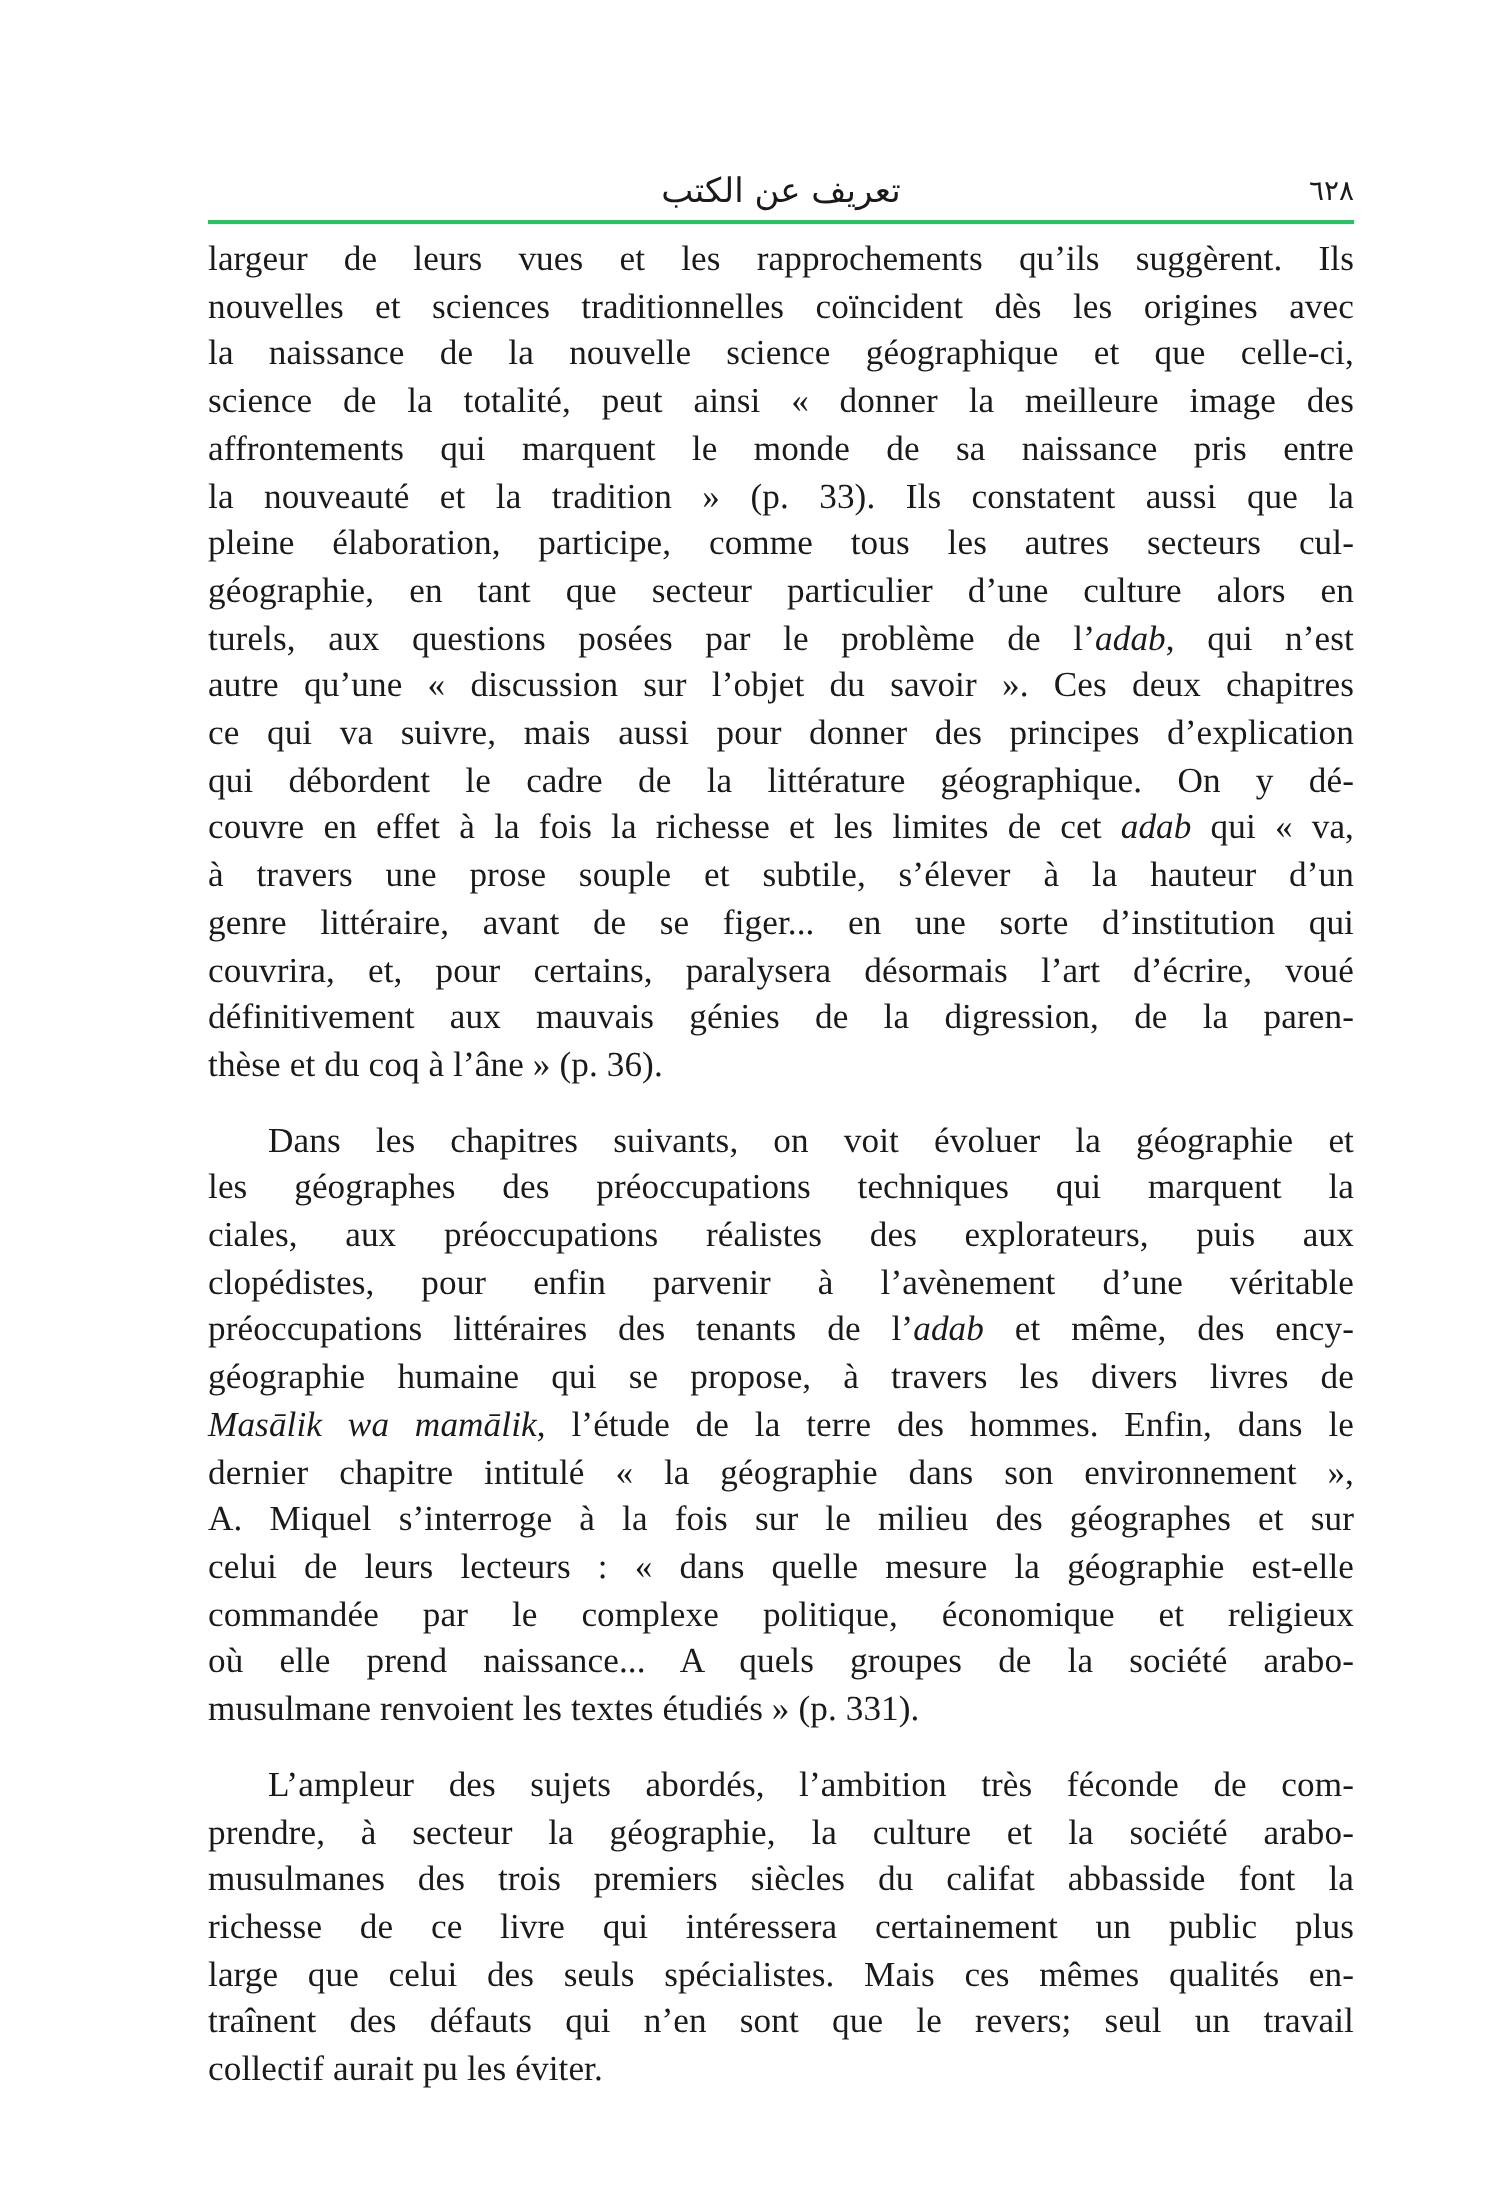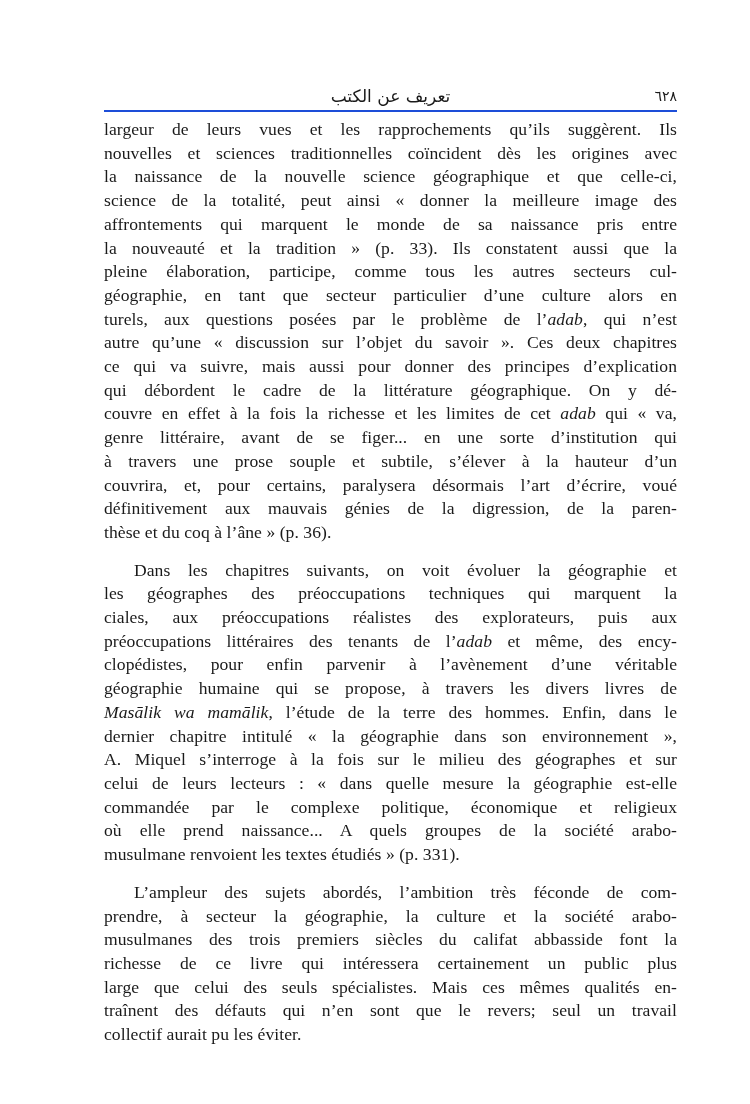--- a/index.html
+++ b/index.html
@@ -17,21 +17,21 @@
     }
     .page {
       position: absolute;
       left: 104px;
       top: 80px;
       width: 573px;
     }
     .running-head {
       position: relative;
       height: 30px;
-      border-bottom: 2px solid #1d4ed8;
+      border-bottom: 2px solid #22c55e;
       margin-bottom: 6px;
     }
     .head-title {
       position: absolute;
       left: 0;
       right: 0;
       top: 6px;
       text-align: center;
       direction: rtl;
       font-size: 17px;
@@ -87,33 +87,33 @@
         <span class="ln">science de la totalité, peut ainsi « donner la meilleure image des</span>
         <span class="ln">affrontements qui marquent le monde de sa naissance pris entre</span>
         <span class="ln">la nouveauté et la tradition » (p. 33). Ils constatent aussi que la</span>
         <span class="ln">pleine élaboration, participe, comme tous les autres secteurs cul-</span>
         <span class="ln">géographie, en tant que secteur particulier d’une culture alors en</span>
         <span class="ln">turels, aux questions posées par le problème de l’<em>adab</em>, qui n’est</span>
         <span class="ln">autre qu’une « discussion sur l’objet du savoir ». Ces deux chapitres</span>
         <span class="ln">ce qui va suivre, mais aussi pour donner des principes d’explication</span>
         <span class="ln">qui débordent le cadre de la littérature géographique. On y dé-</span>
         <span class="ln">couvre en effet à la fois la richesse et les limites de cet <em>adab</em> qui « va,</span>
+        <span class="ln">à travers une prose souple et subtile, s’élever à la hauteur d’un</span>
         <span class="ln">genre littéraire, avant de se figer... en une sorte d’institution qui</span>
-        <span class="ln">à travers une prose souple et subtile, s’élever à la hauteur d’un</span>
         <span class="ln">couvrira, et, pour certains, paralysera désormais l’art d’écrire, voué</span>
         <span class="ln">définitivement aux mauvais génies de la digression, de la paren-</span>
         <span class="ln last">thèse et du coq à l’âne » (p. 36).</span>
       </p>
       <div class="para-gap"></div>
       <p>
         <span class="ln indent">Dans les chapitres suivants, on voit évoluer la géographie et</span>
         <span class="ln">les géographes des préoccupations techniques qui marquent la</span>
         <span class="ln">ciales, aux préoccupations réalistes des explorateurs, puis aux</span>
+        <span class="ln">clopédistes, pour enfin parvenir à l’avènement d’une véritable</span>
         <span class="ln">préoccupations littéraires des tenants de l’<em>adab</em> et même, des ency-</span>
-        <span class="ln">clopédistes, pour enfin parvenir à l’avènement d’une véritable</span>
         <span class="ln">géographie humaine qui se propose, à travers les divers livres de</span>
         <span class="ln"><em>Masālik wa mamālik</em>, l’étude de la terre des hommes. Enfin, dans le</span>
         <span class="ln">dernier chapitre intitulé « la géographie dans son environnement »,</span>
         <span class="ln">A. Miquel s’interroge à la fois sur le milieu des géographes et sur</span>
         <span class="ln">celui de leurs lecteurs : « dans quelle mesure la géographie est-elle</span>
         <span class="ln">commandée par le complexe politique, économique et religieux</span>
         <span class="ln">où elle prend naissance... A quels groupes de la société arabo-</span>
         <span class="ln last">musulmane renvoient les textes étudiés » (p. 331).</span>
       </p>
       <div class="para-gap"></div>

